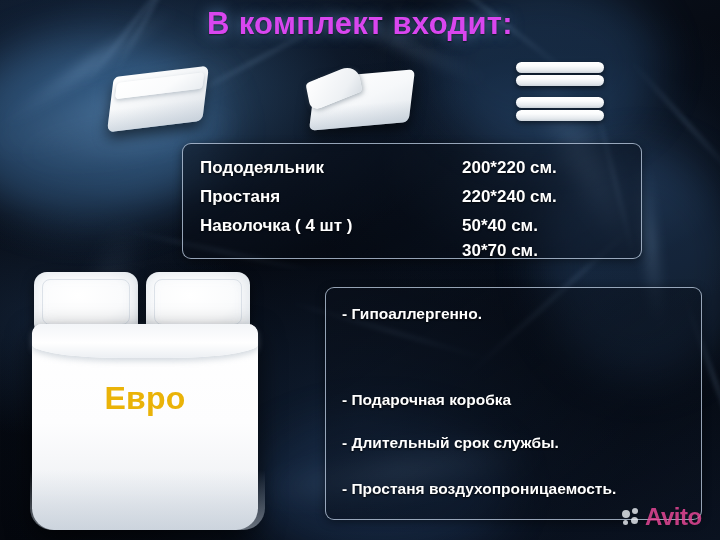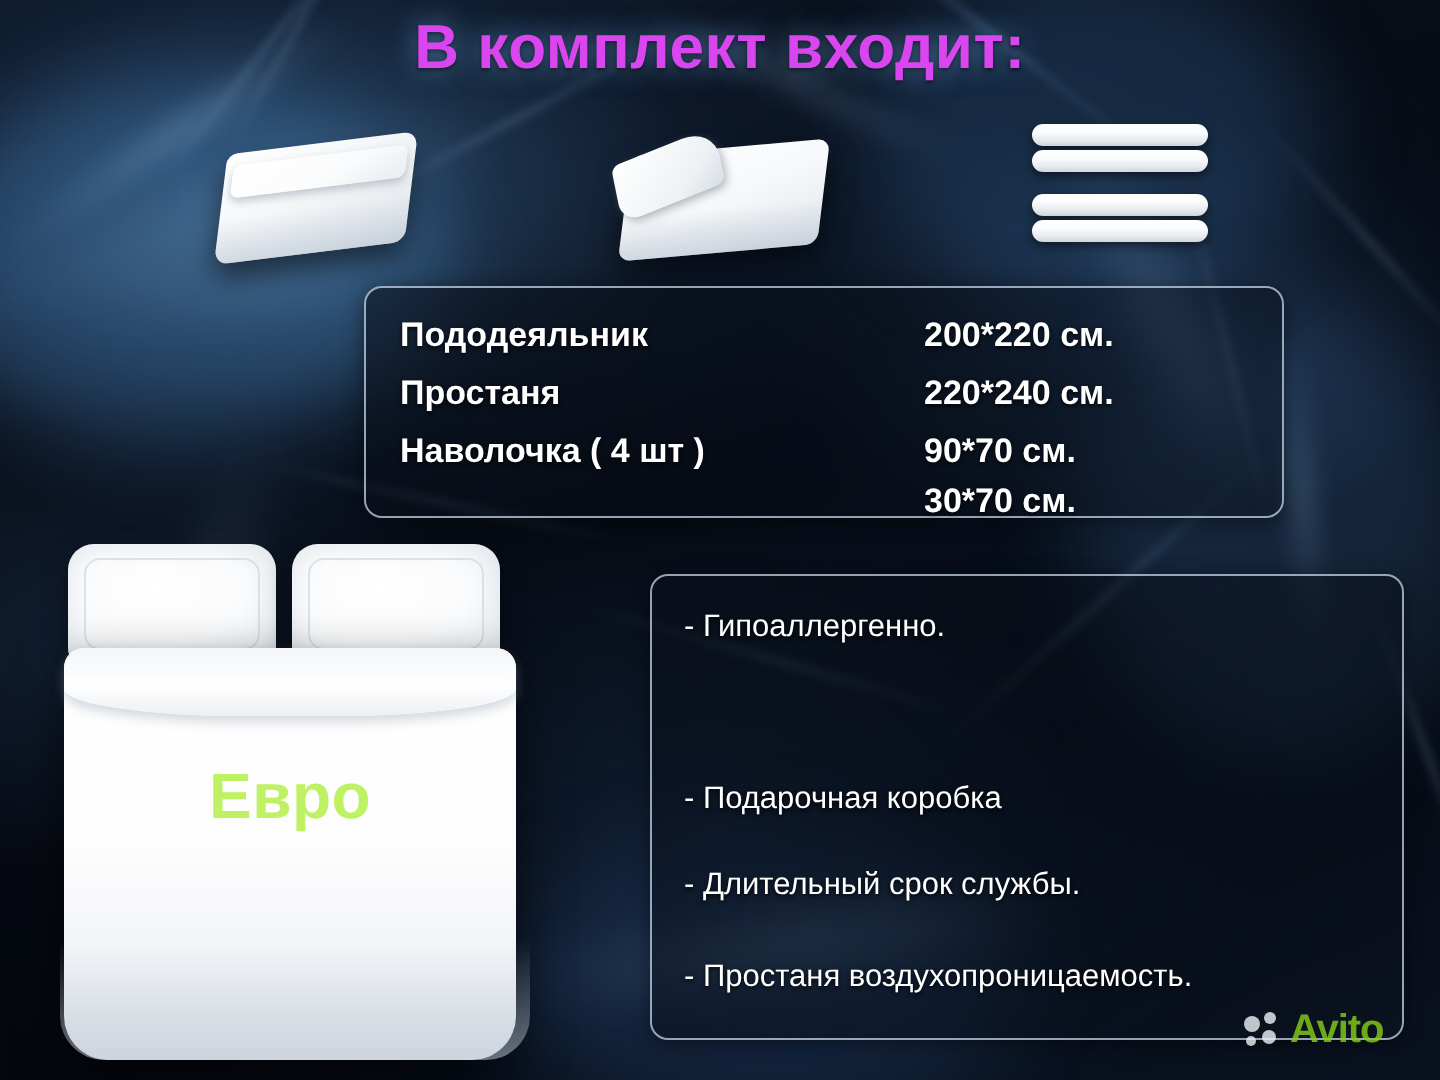--- a/index.html
+++ b/index.html
@@ -165,21 +165,21 @@
     position: absolute;
     inset: 7px 8px 9px 8px;
     border: 1px solid rgba(196,206,217,0.55);
     border-radius: 8px;
   }
   .bed-label {
     position: absolute;
     left: 0; right: 0;
     top: 110px;
     text-align: center;
-    color: #bef264;
+    color: #eab308;
     font-size: 32px;
     font-weight: bold;
     line-height: 1.25;
     letter-spacing: 0.2px;
   }
 
   
   .panel {
     position: absolute;
     border: 1px solid rgba(205,222,242,0.72);
@@ -207,21 +207,21 @@
 
   .feat-panel {
     left: 325px; top: 287px;
     width: 375px; height: 231px;
   }
   .feat-item {
     position: absolute;
     left: 16px;
     color: #ffffff;
     font-size: 15.5px;
-    font-weight: normal;
+    font-weight: bold;
     white-space: nowrap;
     text-shadow: 0 1px 2px rgba(0,0,0,0.85);
   }
 
   
   .avito {
     position: absolute;
     left: 622px; top: 505px;
     display: flex;
     align-items: center;
@@ -234,22 +234,22 @@
     position: absolute;
     display: block;
     border-radius: 50%;
     background: #e9edf2;
   }
   .avito-dots i:nth-child(1) { width: 8px;  height: 8px;  left: 0;    top: 2px; }
   .avito-dots i:nth-child(2) { width: 6px;  height: 6px;  left: 10px; top: 0; }
   .avito-dots i:nth-child(3) { width: 5px;  height: 5px;  left: 1px;  top: 12px; }
   .avito-dots i:nth-child(4) { width: 7px;  height: 7px;  left: 9px;  top: 9px; }
   .avito-word {
-    color: #84cc16;
-    font-size: 20px;
+    color: #ec4899;
+    font-size: 24px;
     font-weight: bold;
     letter-spacing: -0.5px;
     line-height: 1;
   }
 </style>
 </head>
 <body>
 
 <div id="poster">
 
@@ -302,21 +302,21 @@
     <div class="spec-row" style="top:14px;">
       <span class="name">Пододеяльник</span>
       <span class="val">200*220 см.</span>
     </div>
     <div class="spec-row" style="top:43px;">
       <span class="name">Простаня</span>
       <span class="val">220*240 см.</span>
     </div>
     <div class="spec-row" style="top:72px;">
       <span class="name">Наволочка ( 4 шт )</span>
-      <span class="val">90*70 см.</span>
+      <span class="val">50*40 см.</span>
       <span class="val2">30*70 см.</span>
     </div>
   </div>
 
   <div class="panel feat-panel">
     <div class="feat-item" style="top:17px;">- Гипоаллергенно.</div>
     <div class="feat-item" style="top:146px;">- Длительный срок службы.</div>
     <div class="feat-item" style="top:103px;">- Подарочная коробка</div>
     <div class="feat-item" style="top:192px;">- Простаня воздухопроницаемость.</div>
   </div>

